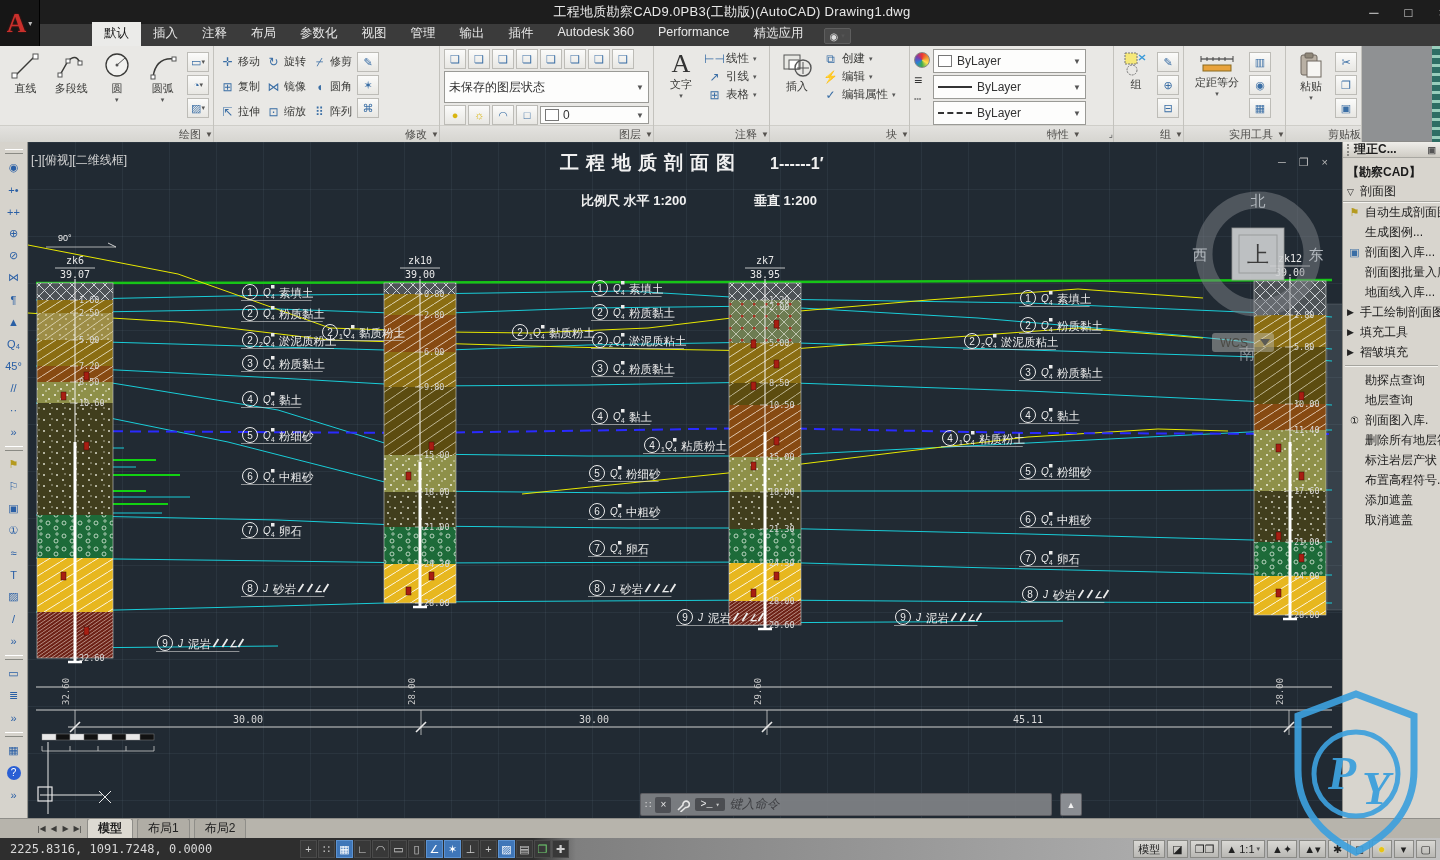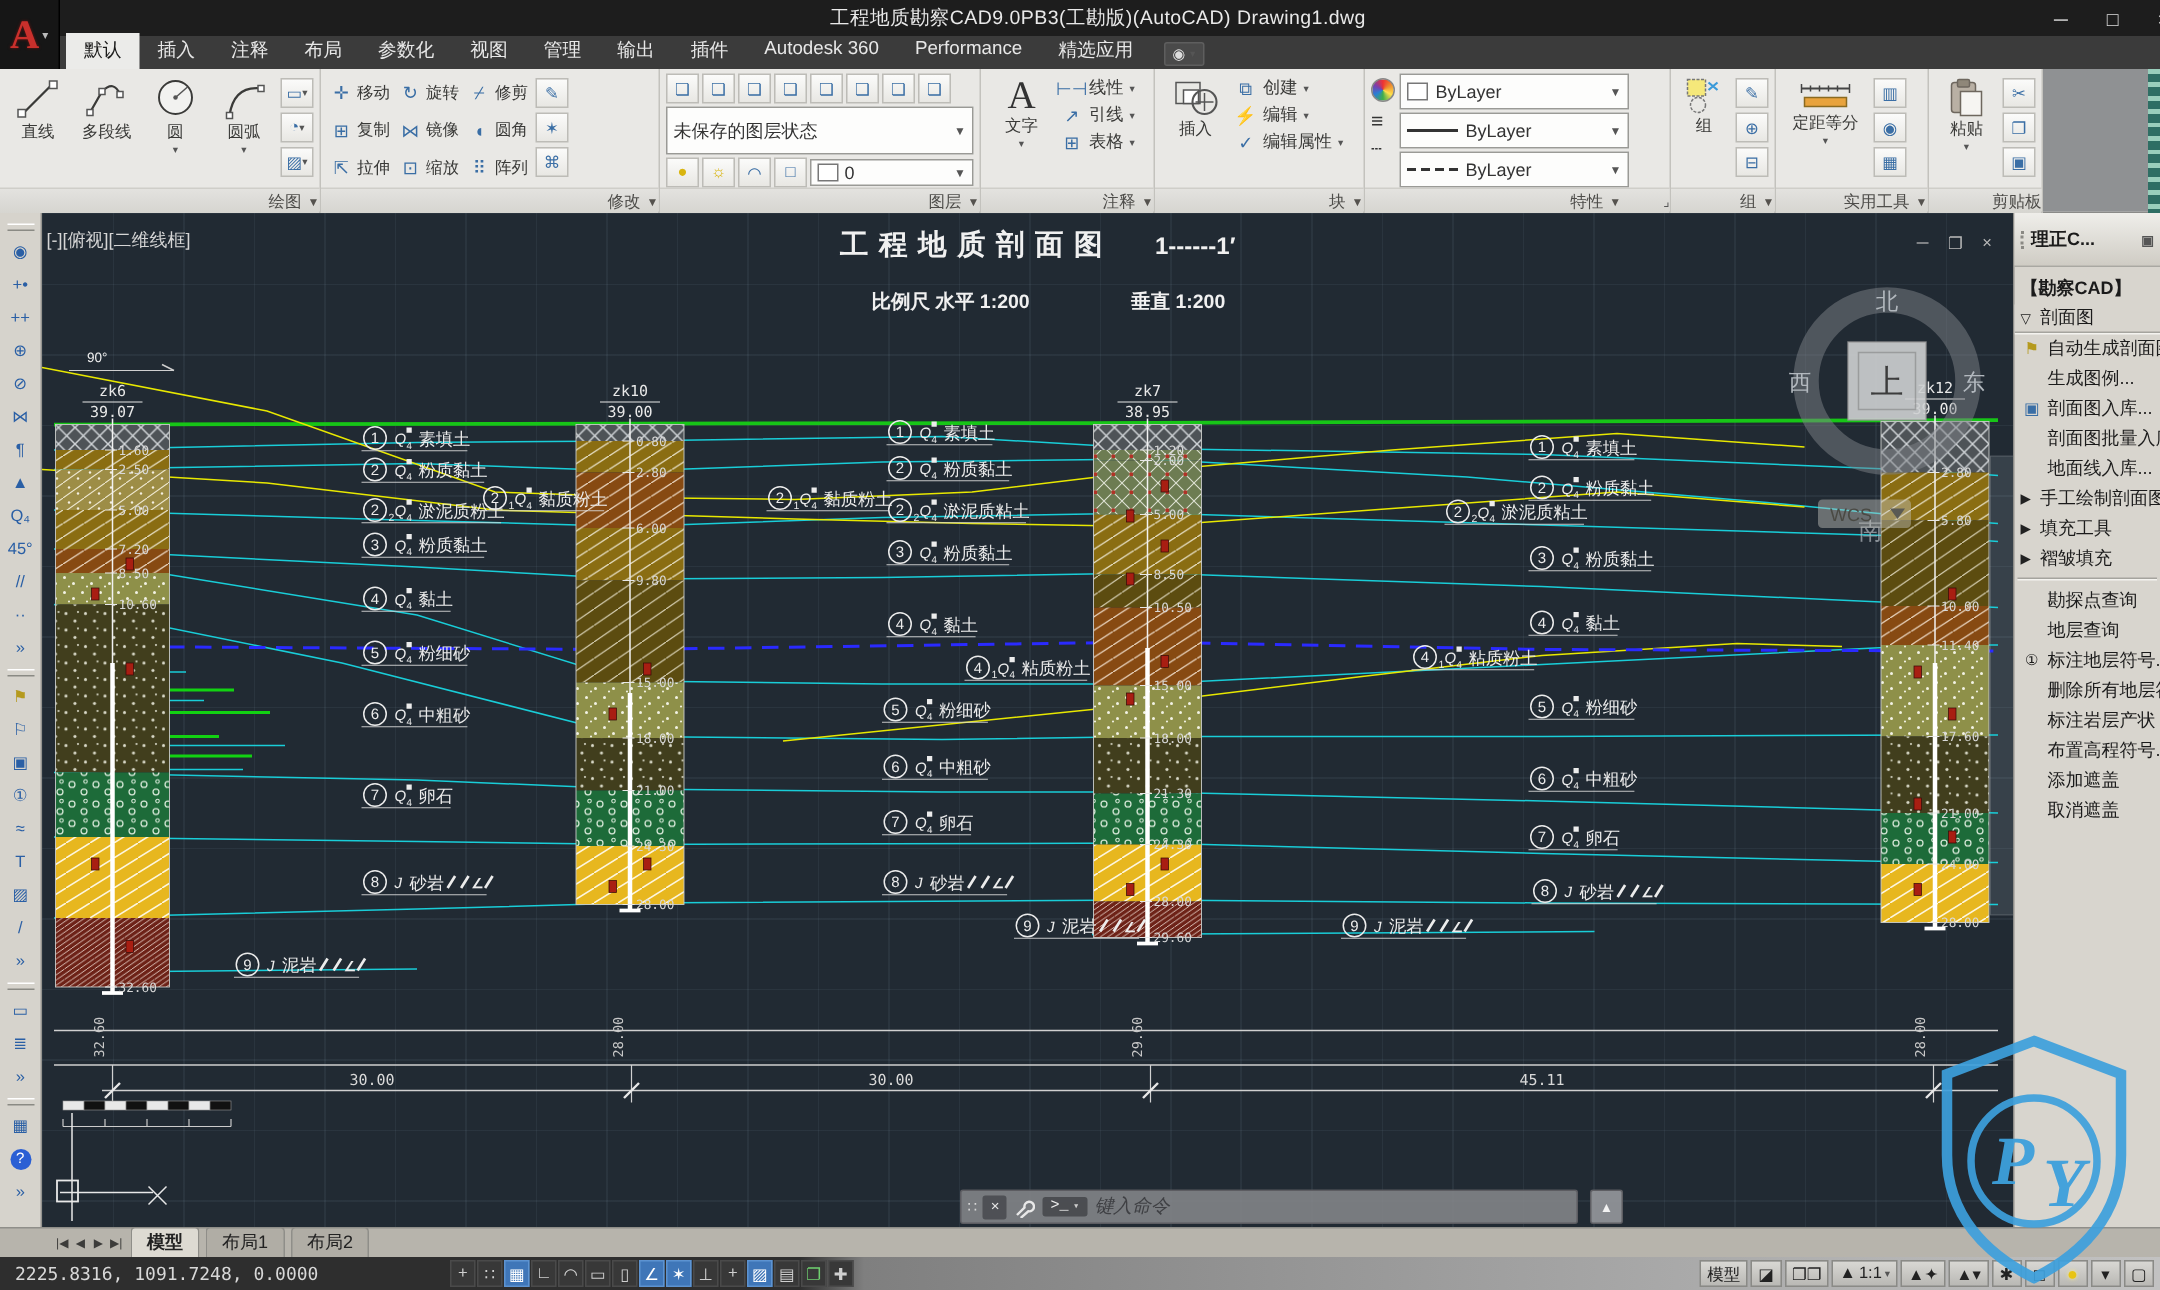--- a/index.html
+++ b/index.html
@@ -88,21 +88,21 @@
   .cmd-prompt { display:flex; align-items:center; gap:3px; background:rgba(70,72,76,.9); color:#eee;
     border-radius:2px; padding:1px 5px; font-size:10px; font-family:"Liberation Mono", monospace; }
   .cmd-input { flex:1; color:#3f4044; font-size:12.5px; font-style:italic; }
   .cmd-up { position:absolute; left:1032px; top:651px; width:22px; height:23px; z-index:4;
     background:rgba(150,152,156,.9); border:1px solid rgba(90,90,94,.9); border-radius:2px;
     color:#f2f2f2; font-size:9px; display:flex; align-items:center; justify-content:center; }
 
   
   .rightpanel { width:98px; height:676px; background:#d8d5ce; border-left:1px solid #8f8e89;
     display:flex; flex-direction:column; font-size:12px; color:#1b1b1b; }
-  .rp-header { height:36px; background:linear-gradient(#efeeea,#cfccc4); border-bottom:1px solid #a9a8a2;
+  .rp-header { height:16px; background:linear-gradient(#efeeea,#cfccc4); border-bottom:1px solid #a9a8a2;
     display:flex; align-items:center; padding:0 4px; gap:4px; font-weight:bold; font-size:12px; }
   .rp-grip { width:3px; height:12px; border-left:2px dotted #8a8984; }
   .rp-hdr-ic { margin-left:auto; font-size:9px; color:#555; }
   .rp-list { flex:1; overflow:hidden; padding-top:4px; }
   .rp-item { height:20px; display:flex; align-items:center; padding:0 20px 0 4px; gap:3px; white-space:nowrap; cursor:default; }
   .rp-item .ric { width:15px; text-align:center; font-size:11px; flex:none; }
   .rp-sep { height:2px; margin:3px 2px; border-top:1px solid #a5a49e; border-bottom:1px solid #f4f3ef; }
   .rp-head-row { font-weight:bold; }
   .rp-sec { border-bottom:1px solid #a5a49e; box-shadow:0 1px 0 #f4f3ef; }
   .arr { font-size:9px; color:#222; width:10px; flex:none; }
@@ -147,21 +147,21 @@
       <span>×</span>
     </div>
   </div>
 
   <div class="logo-box">
     <span class="logo-a">A</span>
     <span class="logo-arrow">▾</span>
   </div>
 
   <div class="tabrow">
-    <div id="ribbon-tabs" style="display:flex;">
+    <div id="ribbon-tabs" style="display:flex;margin-left:48px;">
         <div class="rtab active">默认</div>
         <div class="rtab">插入</div>
         <div class="rtab">注释</div>
         <div class="rtab">布局</div>
         <div class="rtab">参数化</div>
         <div class="rtab">视图</div>
         <div class="rtab">管理</div>
         <div class="rtab">输出</div>
         <div class="rtab">插件</div>
         <div class="rtab">Autodesk 360</div>
@@ -1304,21 +1304,21 @@
           <div class="rp-item">
             <span class="ric"></span>
             <span>勘探点查询</span>
           </div>
           <div class="rp-item">
             <span class="ric"></span>
             <span>地层查询</span>
           </div>
           <div class="rp-item">
             <span class="ric" style="font-size: 10px;">①</span>
-            <span>标注地层符号.</span>
+            <span>剖面图入库.</span>
           </div>
           <div class="rp-item">
             <span class="ric"></span>
             <span>删除所有地层符.</span>
           </div>
           <div class="rp-item">
             <span class="ric"></span>
             <span>标注岩层产状</span>
           </div>
           <div class="rp-item">

